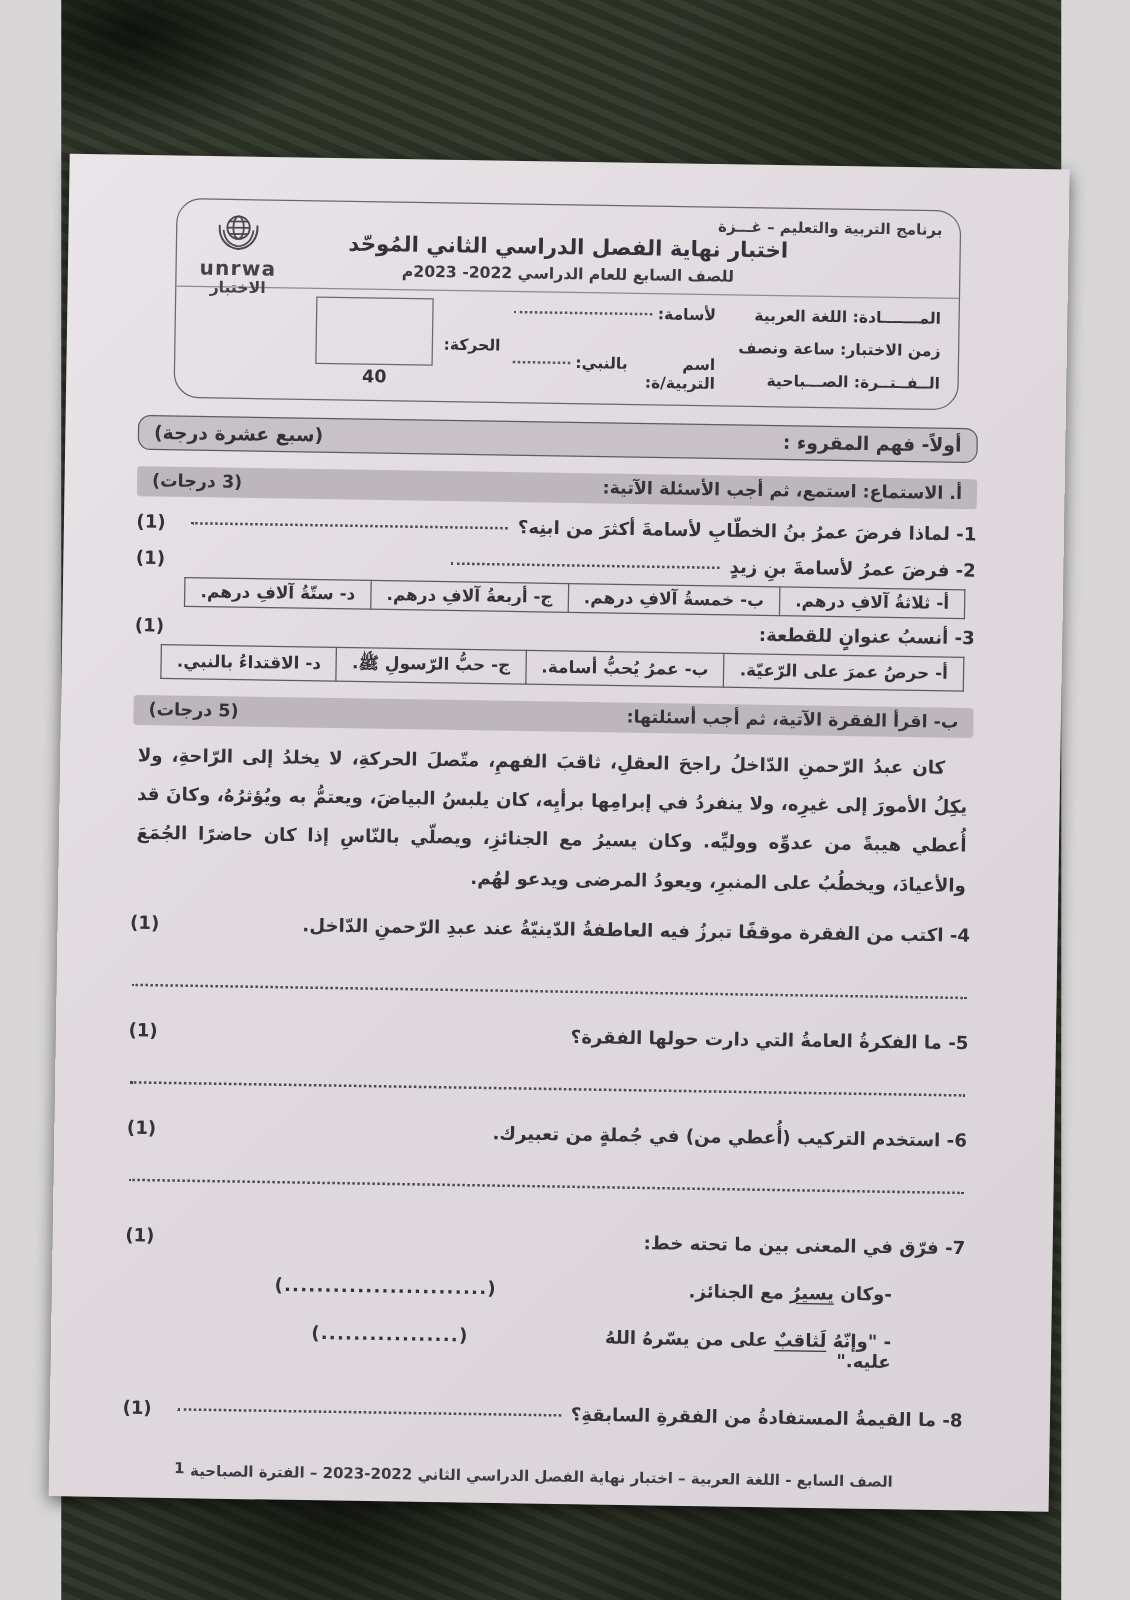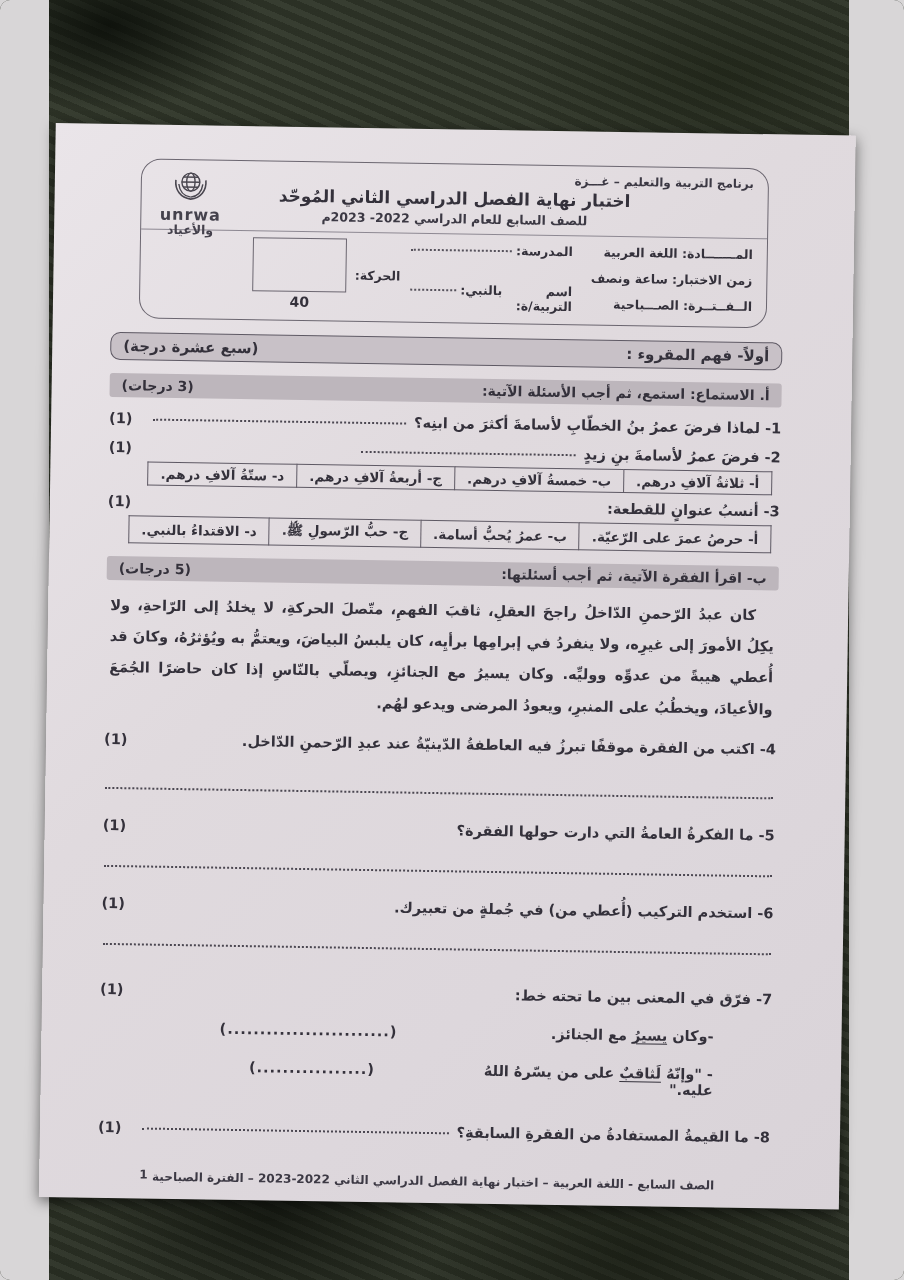--- a/index.html
+++ b/index.html
@@ -11,21 +11,20 @@
   .scene{
     position:relative;width:904px;height:1280px;
     background:
       radial-gradient(220px 120px at 12% 2%, rgba(5,8,4,.75), transparent 70%),
       radial-gradient(300px 160px at 80% 6%, rgba(20,25,12,.45), transparent 70%),
       radial-gradient(260px 140px at 30% 95%, rgba(8,10,6,.6), transparent 70%),
       radial-gradient(320px 180px at 70% 98%, rgba(15,18,10,.5), transparent 70%),
       repeating-linear-gradient(23deg, rgba(0,0,0,.12) 0 7px, rgba(255,255,255,.03) 7px 13px),
       linear-gradient(180deg,#31372a 0%,#353b2c 45%,#2c3226 100%);
     overflow:hidden;
-    border-radius:10px;
   }
   .strip{position:absolute;top:0;bottom:0;background:#d8d6d7;z-index:0;}
   .strip.left{left:0;width:49px;}
   .strip.right{right:0;width:55px;}
   .paper{
     position:absolute;left:49px;top:128px;width:800px;height:1074px;
     background:linear-gradient(135deg,#eae5e9 0%,#e0dade 40%,#ddd7dc 70%,#d9d3d8 100%);
     transform:rotate(0.9deg);
     transform-origin:40% 40%;
     box-shadow:0 4px 14px rgba(0,0,0,.55);
@@ -115,34 +114,34 @@
             <ellipse cx="21" cy="14" rx="4.2" ry="9"></ellipse>
             <line x1="12" y1="14" x2="30" y2="14"></line>
             <line x1="13.5" y1="9" x2="28.5" y2="9"></line>
             <line x1="13.5" y1="19" x2="28.5" y2="19"></line>
             <path d="M6,12 C5,22 11,30 21,31 C31,30 37,22 36,12" stroke-width="1.6"></path>
             <path d="M9,16 C10,24 14,28 21,29"></path>
             <path d="M33,16 C32,24 28,28 21,29"></path>
           </g>
         </svg>
         <div class="logo-en">unrwa</div>
-        <div class="logo-ar">والأعياد</div>
+        <div class="logo-ar">الاختبار</div>
       </div>
 
       <div class="hdr-divider"></div>
 
       <div class="hdr-fields">
         <div class="col-r">
           <div>المـــــــادة: اللغة العربية</div>
           <div>زمن الاختبار: ساعة ونصف</div>
           <div>الــفــتــرة: الصـــباحية</div>
         </div>
         <div class="col-m">
           <div class="field-line">
-            <span>المدرسة:</span>
+            <span>لأسامة:</span>
             <span class="dots"></span>
           </div>
           <div class="field-line">
             <span>اسم التربية/ة:</span>
             <span class="dots"></span>
             <span>بالنبي:</span>
             <span class="dots short"></span>
           </div>
         </div>
         <div class="grade-wrap">

